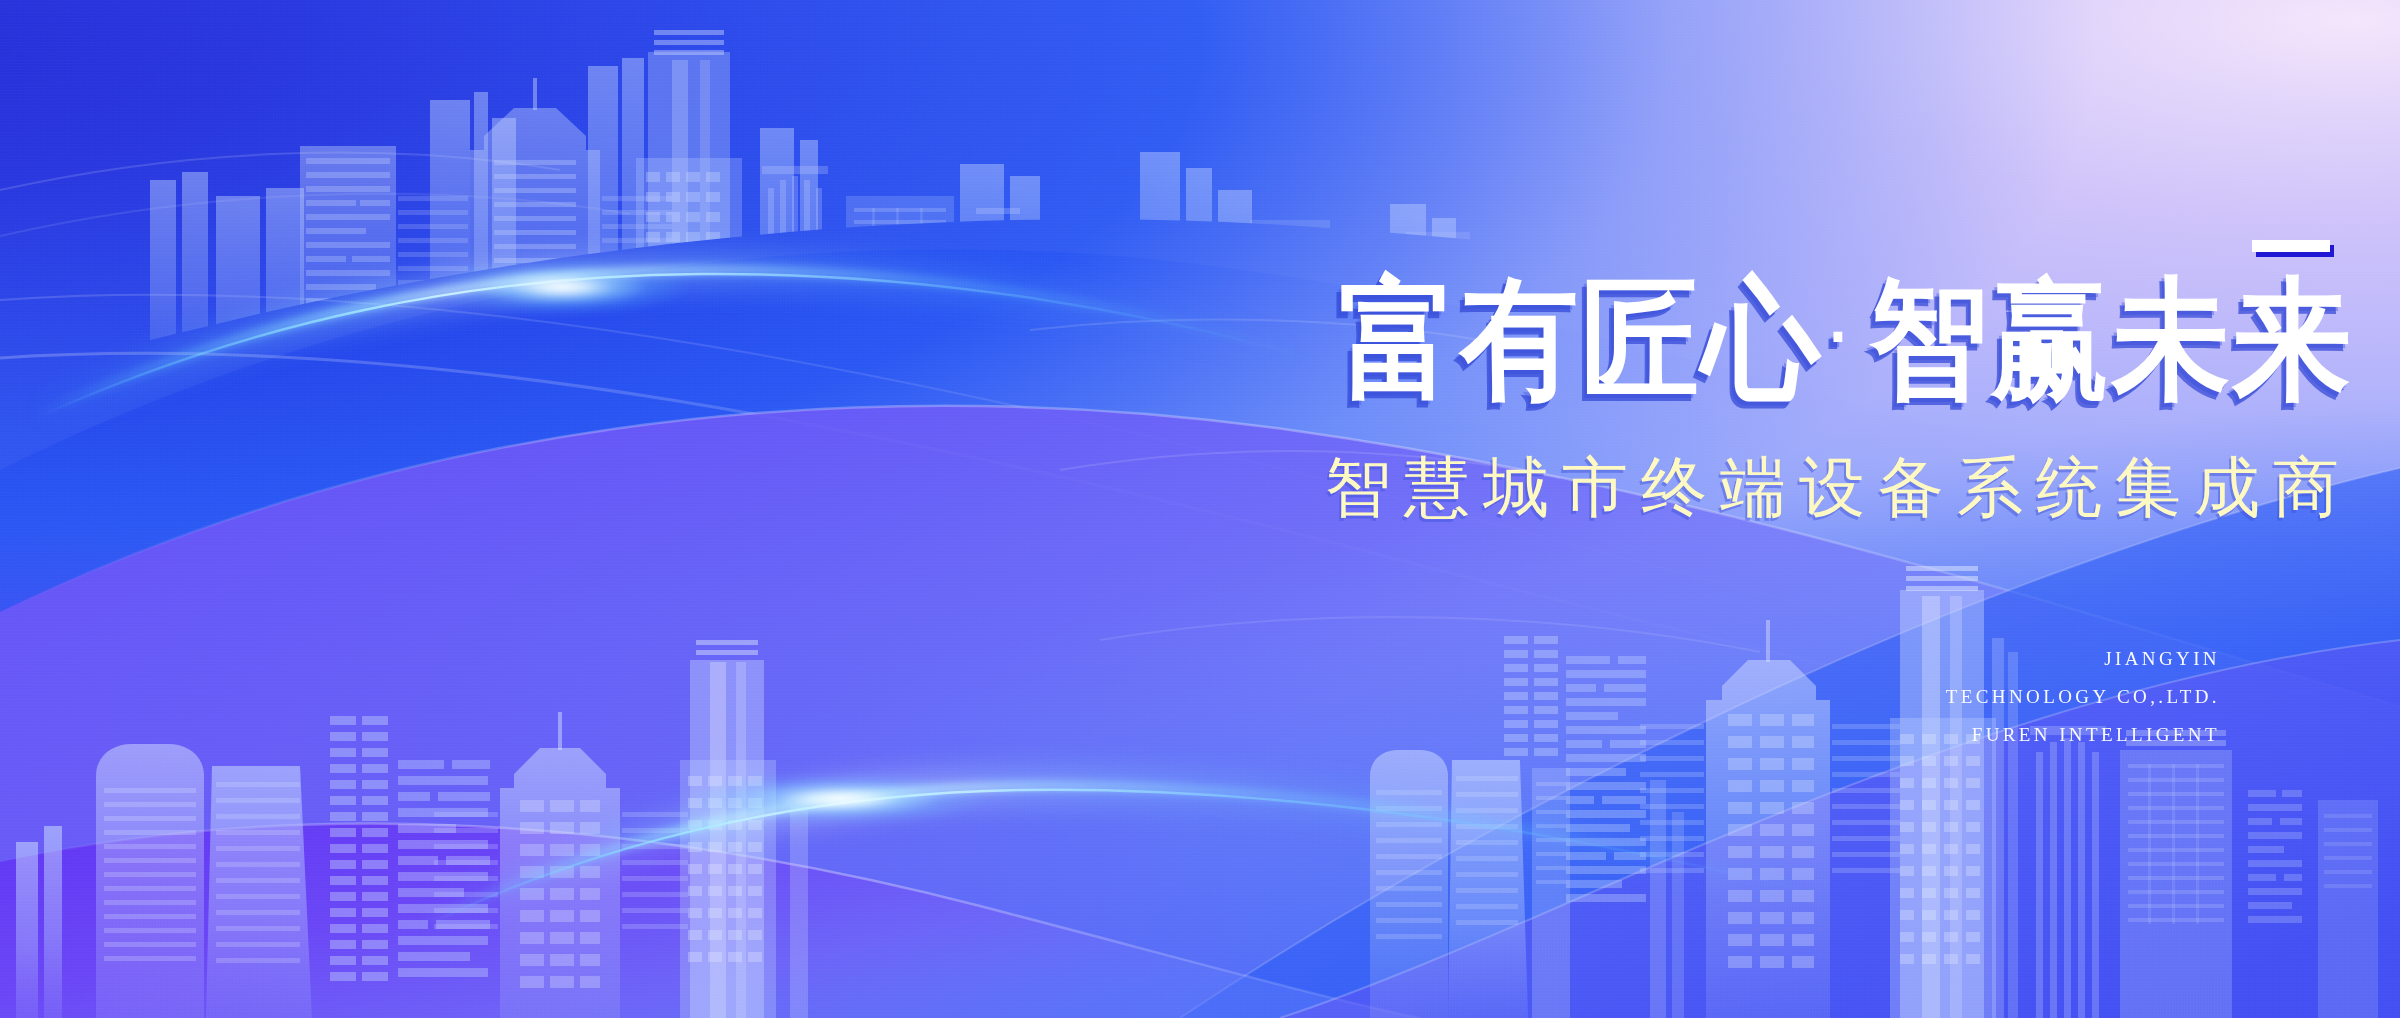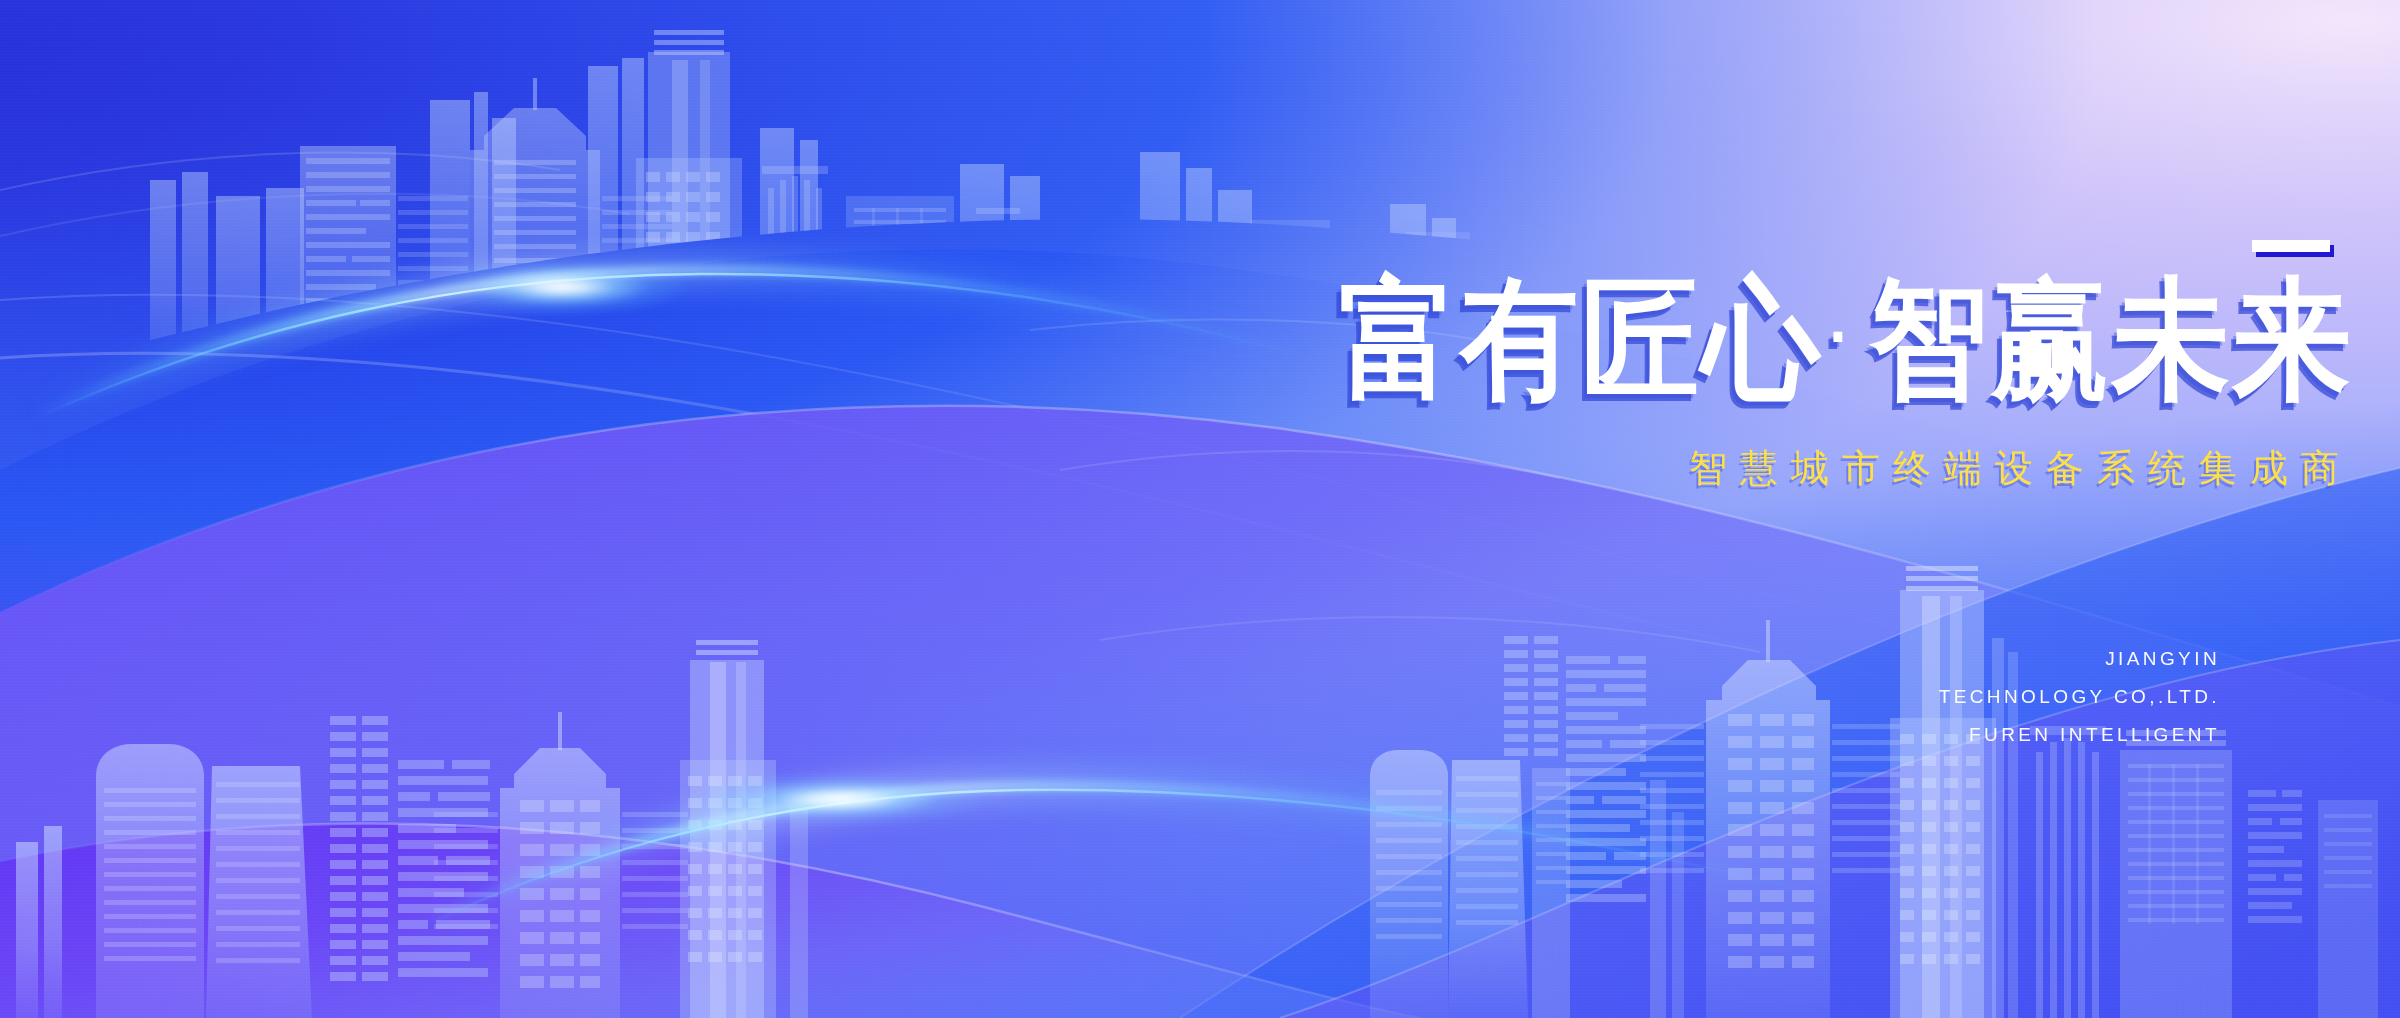--- a/index.html
+++ b/index.html
@@ -101,40 +101,41 @@
   .headline .sep{
     font-size:62px;
     vertical-align:22px;
     letter-spacing:14px;
     padding:0 6px;
   }
 
   .subhead{
     margin:42px 0 0 0;
     padding-right:18px;
-    font-size:38px;
+    font-size:66px;
     font-weight:normal;
-    color:#fde047;
+    color:#fef9c3;
     letter-spacing:13px;
     white-space:nowrap;
     text-shadow:-2px 3px 0 rgba(60,80,215,0.45);
   }
 
   .company{
     position:absolute;
     left:1780px;
     top:640px;
     width:440px;
     text-align:right;
     color:#ffffff;
     font-size:19px;
     line-height:2.0;
     letter-spacing:3.4px;
     font-weight:normal;
     opacity:0.97;
+    font-family:Liberation Serif, serif;
   }
   .company div{white-space:nowrap;}
 
   
   .grain{
     position:absolute; inset:0;
     pointer-events:none;
     opacity:0.035;
     background-image:
       repeating-linear-gradient(0deg, rgba(255,255,255,.5) 0 1px, rgba(0,0,0,0) 1px 3px),

